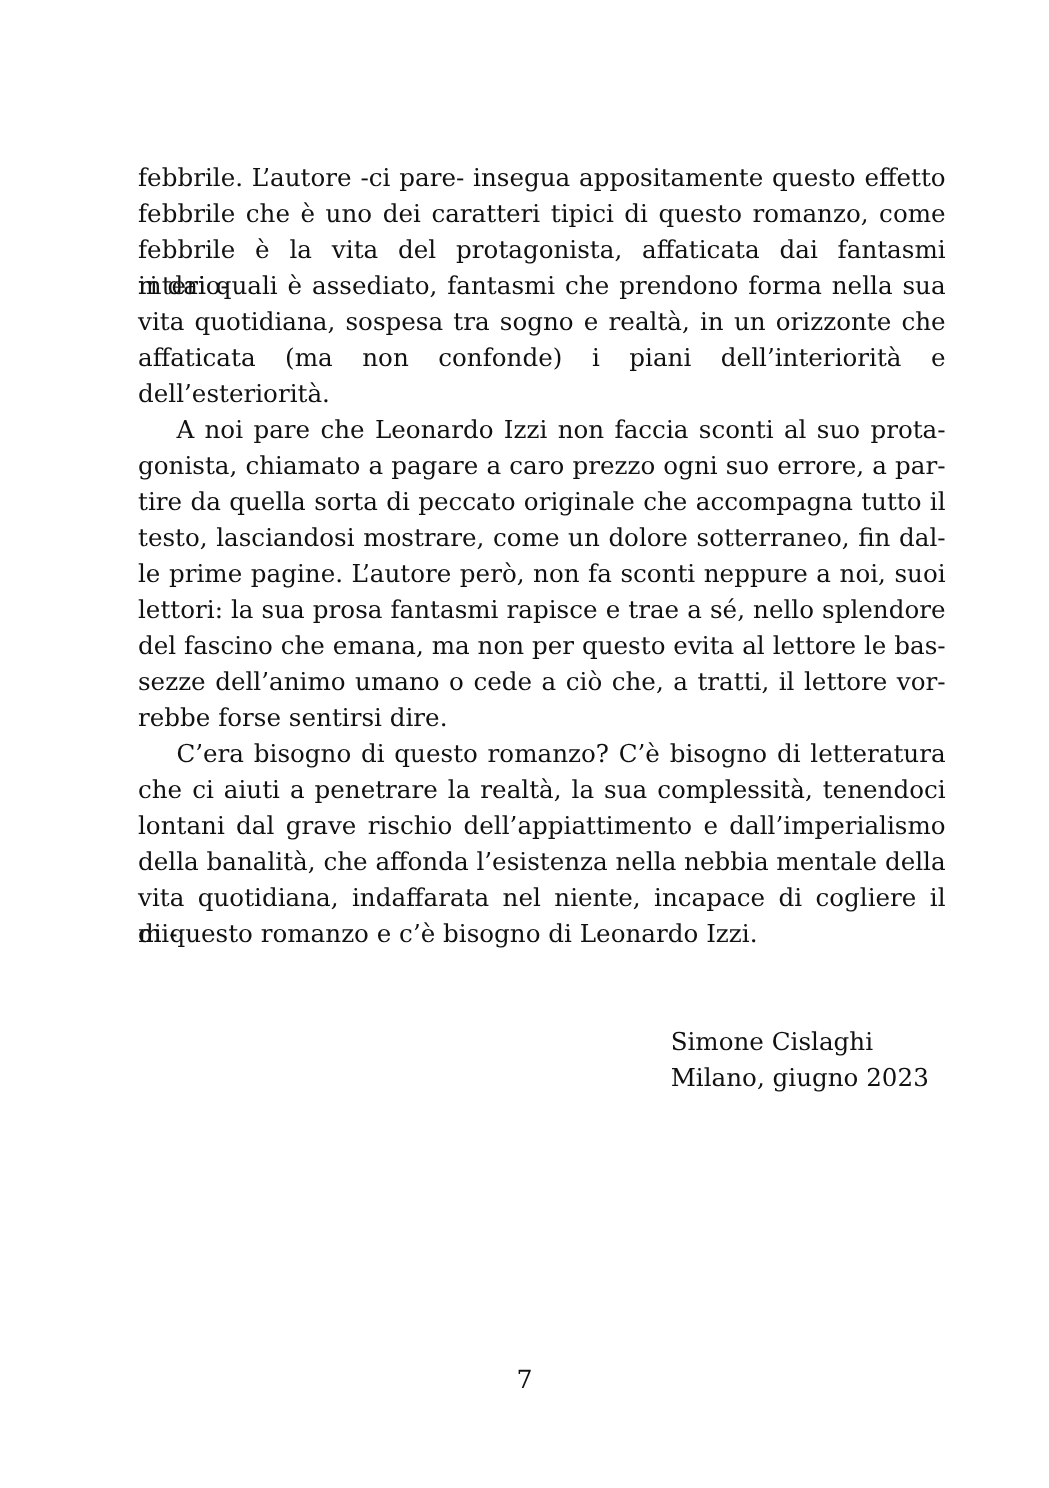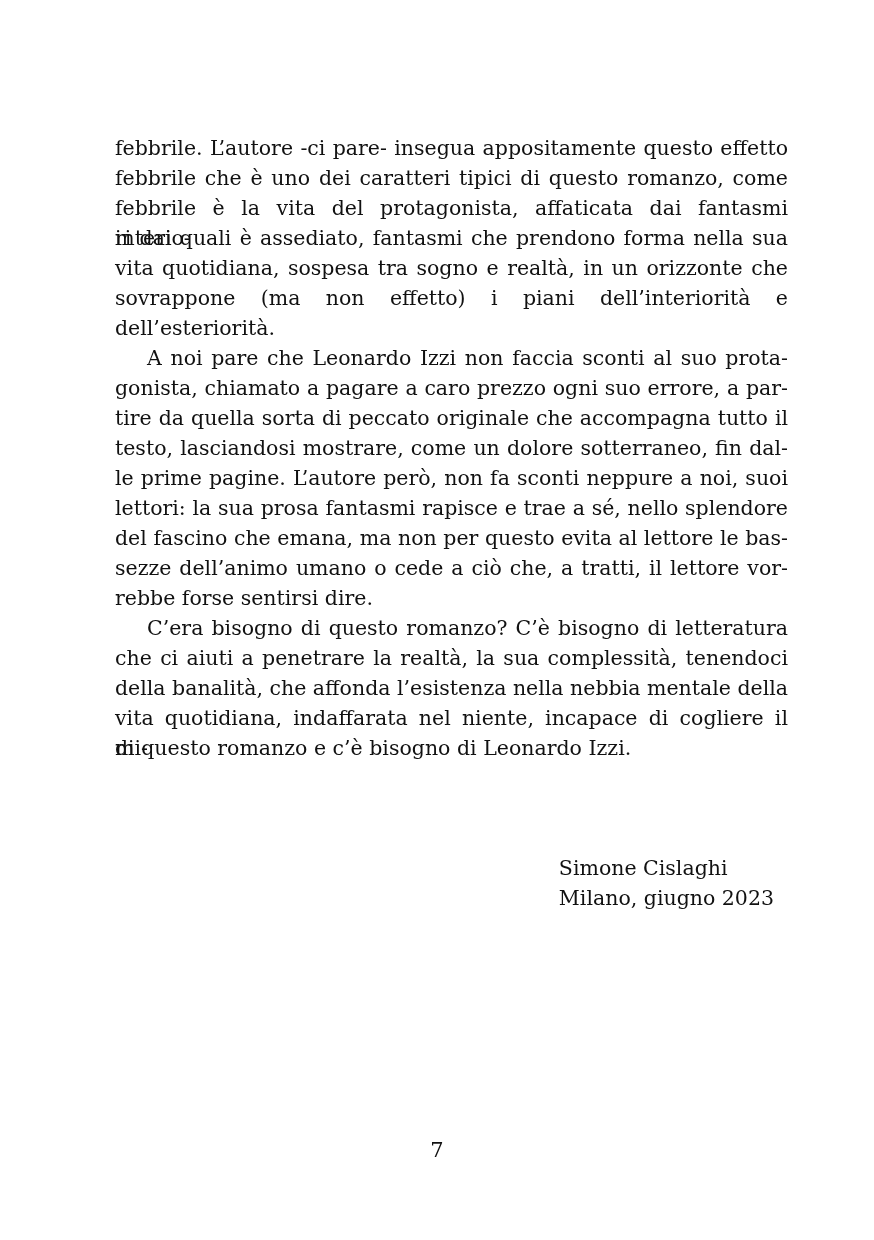--- a/index.html
+++ b/index.html
@@ -26,37 +26,38 @@
 </head>
 <body>
 
 <div class="page">
   <div>
     <span class="line just">febbrile. L’autore -ci pare- insegua appositamente questo effetto</span>
     <span class="line just">febbrile che è uno dei caratteri tipici di questo romanzo, come</span>
     <span class="line just">febbrile è la vita del protagonista, affaticata dai fantasmi interio-</span>
     <span class="line just">ri dai quali è assediato, fantasmi che prendono forma nella sua</span>
     <span class="line just">vita quotidiana, sospesa tra sogno e realtà, in un orizzonte che</span>
-    <span class="line just">sovrappone (ma non effetto) i piani dell’interiorità e</span>
+    <span class="line just">affaticata (ma non confonde) i piani dell’interiorità e</span>
     <span class="line">dell’esteriorità.</span>
   </div>
   <div>
     <span class="line just indent">A noi pare che Leonardo Izzi non faccia sconti al suo prota-</span>
     <span class="line just">gonista, chiamato a pagare a caro prezzo ogni suo errore, a par-</span>
     <span class="line just">tire da quella sorta di peccato originale che accompagna tutto il</span>
     <span class="line just">testo, lasciandosi mostrare, come un dolore sotterraneo, fin dal-</span>
     <span class="line just">le prime pagine. L’autore però, non fa sconti neppure a noi, suoi</span>
     <span class="line just">lettori: la sua prosa fantasmi rapisce e trae a sé, nello splendore</span>
     <span class="line just">del fascino che emana, ma non per questo evita al lettore le bas-</span>
     <span class="line just">sezze dell’animo umano o cede a ciò che, a tratti, il lettore vor-</span>
     <span class="line">rebbe forse sentirsi dire.</span>
   </div>
   <div>
     <span class="line just indent">C’era bisogno di questo romanzo? C’è bisogno di letteratura</span>
     <span class="line just">che ci aiuti a penetrare la realtà, la sua complessità, tenendoci</span>
+    <span class="line just">lontani dal grave rischio dell’appiattimento e dall’imperialismo</span>
     <span class="line just">della banalità, che affonda l’esistenza nella nebbia mentale della</span>
     <span class="line just">vita quotidiana, indaffarata nel niente, incapace di cogliere il mi-</span>
     <span class="line">di questo romanzo e c’è bisogno di Leonardo Izzi.</span>
   </div>
 </div>
 
 <div class="signature">
   <div>Simone Cislaghi</div>
   <div>Milano, giugno 2023</div>
 </div>

